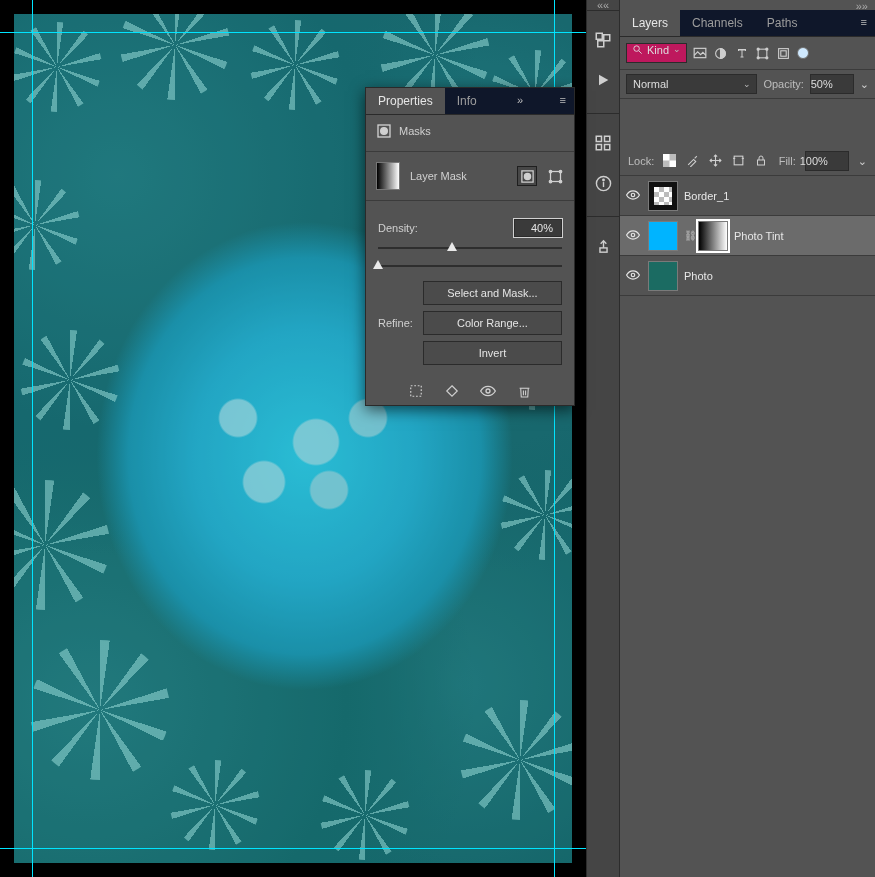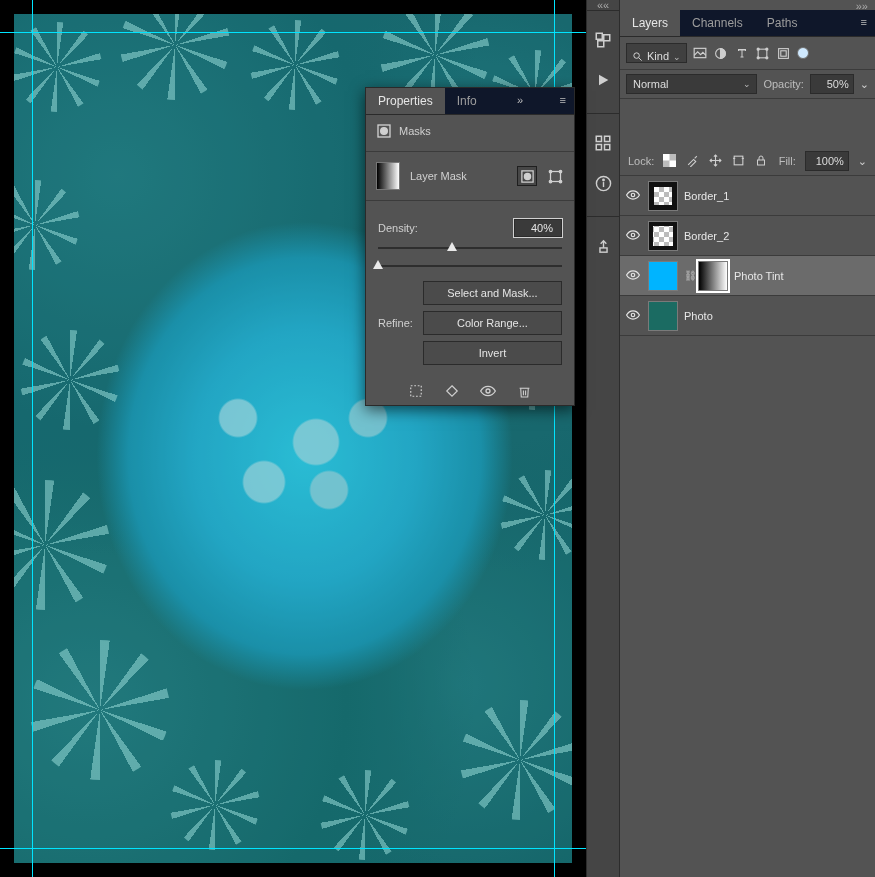--- a/index.html
+++ b/index.html
@@ -66,31 +66,31 @@
   
   .panels-col { width:256px; background:#535353; border-left:1px solid #2c2c2c; display:flex; flex-direction:column; }
   .top-collapse { height:10px; display:flex; justify-content:flex-end; color:#aaa; padding-right:7px;}
   .panel-tabs { display:flex; background:#0f172a; border-bottom:1px solid #2a2a2a;}
   .panel-tab  { padding:6px 12px; color:#9d9d9d; cursor:default; font-size:12px;}
   .panel-tab.active { background:#535353; color:#e6e6e6;}
   .panel-menu { margin-left:auto; padding:6px 8px; color:#bdbdbd;}
 
   
   .filter-row { display:flex; align-items:center; gap:5px; padding:6px 6px; border-bottom:1px solid #3b3b3b;}
-  .kind-select { display:flex; align-items:flex-end; background:#404040; border:1px solid #2b2b2b; height:20px; padding:0 5px; gap:4px; color:#ddd;}
+  .kind-select { display:flex; align-items:flex-start; background:#be185d; border:1px solid #2b2b2b; height:20px; padding:0 5px; gap:4px; color:#ddd;}
   .kind-select .caret{font-size:9px;color:#bbb}
   .ftype { width:16px; height:16px; display:flex; align-items:center; justify-content:center; color:#cfcfcf;}
   .ftype svg{display:block}
   .accent-dot { width:12px;height:12px;border-radius:50%;background:#cfe9ff;border:1px solid #6f6f6f;}
 
   
   .row { display:flex; align-items:center; gap:6px; padding:4px 6px; border-bottom:1px solid #3b3b3b;}
   .select { background:#3a3a3a; border:1px solid #2b2b2b; height:20px; display:flex; align-items:center; padding:0 6px; gap:8px; color:#ddd; }
   .select .caret{font-size:9px;color:#bbb}
-  .numbox { background:#3a3a3a; border:1px solid #2b2b2b; height:20px; width:44px; display:flex; align-items:center; justify-content:flex-end; padding:0 4px; color:#ddd;}
+  .numbox { background:#3a3a3a; border:1px solid #2b2b2b; height:20px; width:44px; display:flex; align-items:center; justify-content:flex-end; padding:0 20px; color:#ddd;}
   .lbl { color:#bdbdbd;}
 
   
   .lock-row { display:flex; align-items:center; gap:9px; padding:4px 8px; border-bottom:1px solid #3b3b3b;margin-top:48px;}
   .lock-row .ic{ width:14px;height:14px;color:#cfcfcf;}
 
   
   .layers { flex:1; overflow:auto; }
   .layer { display:flex; align-items:center; height:40px; border-bottom:1px solid #3b3b3b; padding:0 4px; gap:6px;}
   .layer.selected { background:#6b6b6b; }
@@ -328,28 +328,20 @@
 
   <div class="layers">
     <div class="layer">
       <span class="eye"><svg class="eye-svg" viewBox="0 0 24 16" fill="none" stroke="currentColor" stroke-width="2">
             <path d="M1 8s4-7 11-7 11 7 11 7-4 7-11 7S1 8 1 8z"></path>
             <circle cx="12" cy="8" r="3"></circle>
           </svg></span>
       <div class="thumb checker b1"></div>
       <span class="layer-name">Border_1</span>
     </div>
-    <div class="layer">
-      <span class="eye"><svg class="eye-svg" viewBox="0 0 24 16" fill="none" stroke="currentColor" stroke-width="2">
-            <path d="M1 8s4-7 11-7 11 7 11 7-4 7-11 7S1 8 1 8z"></path>
-            <circle cx="12" cy="8" r="3"></circle>
-          </svg></span>
-      <div class="thumb checker b2"></div>
-      <span class="layer-name">Border_2</span>
-    </div>
     <div class="layer selected">
       <span class="eye"><svg class="eye-svg" viewBox="0 0 24 16" fill="none" stroke="currentColor" stroke-width="2">
             <path d="M1 8s4-7 11-7 11 7 11 7-4 7-11 7S1 8 1 8z"></path>
             <circle cx="12" cy="8" r="3"></circle>
           </svg></span>
       <div class="thumb cyan"></div>
       <span class="link">⛓</span>
       <div class="thumb mask sel"></div>
       <span class="layer-name">Photo Tint</span>
     </div>

